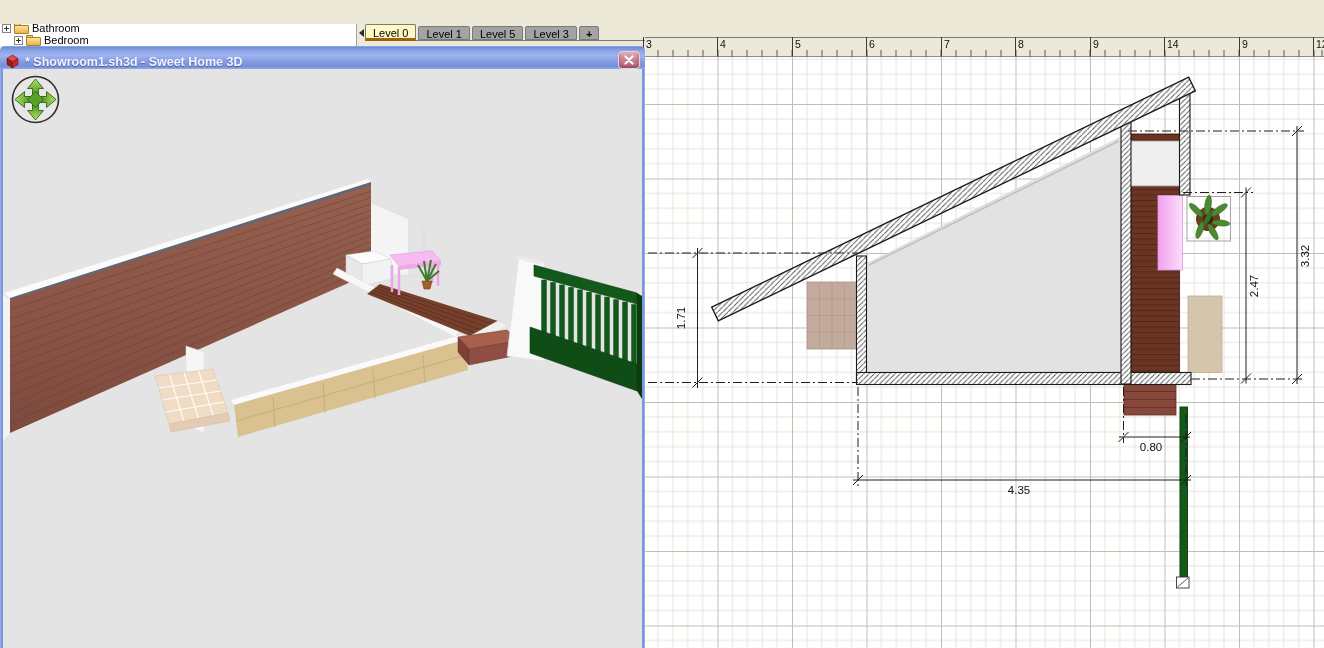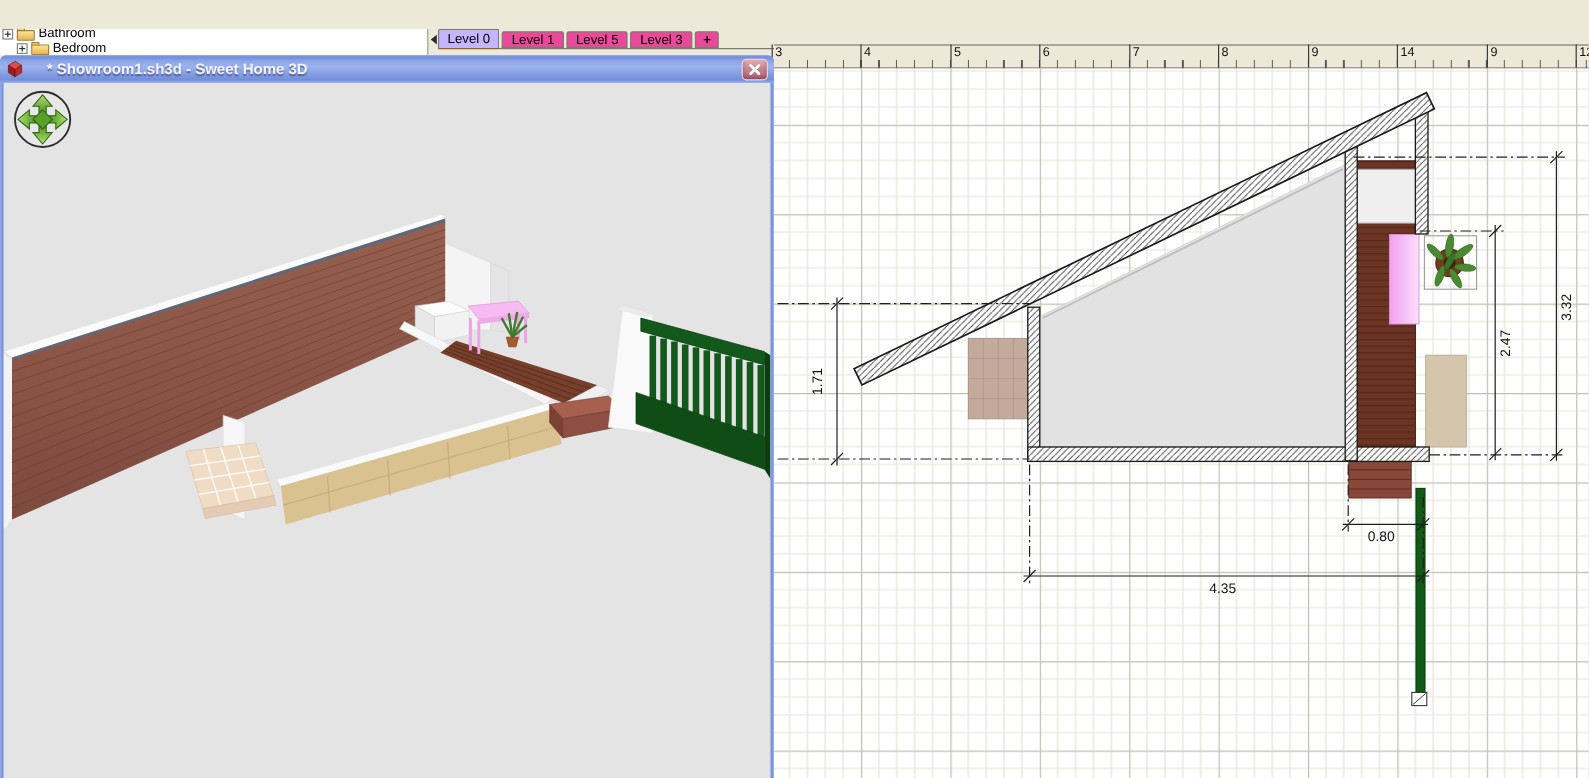--- a/index.html
+++ b/index.html
@@ -24,38 +24,38 @@
 
   
   .splitter{position:absolute;left:356px;top:0;width:9px;height:22px;background:#ECE9D8;border-left:1px solid #A5A299;}
   .sash-arrow{position:absolute;left:2px;top:5px;width:0;height:0;border-top:4px solid transparent;
               border-bottom:4px solid transparent;border-right:5px solid #2b2b2b;}
 
   
   .tabstrip{position:absolute;left:365px;top:0;width:280px;height:17px;border-bottom:1px solid #7B7B73;
             display:flex;align-items:flex-end;}
   .tab{font-size:11px;color:#000;padding:1px 7px 1px 7px;margin-right:2px;border:1px solid #7B7B73;
-       background:#ec4899;height:14px;line-height:12px;position:relative;border-radius:2px 2px 0 0;}
-  .tab.selected{background:#c4b5fd;height:17px;line-height:15px;margin-bottom:-1px;border-bottom:1px solid #a16207;z-index:2;}
+       background:#a3a3a3;height:14px;line-height:12px;position:relative;border-radius:2px 2px 0 0;}
+  .tab.selected{background:#fef9c3;height:17px;line-height:15px;margin-bottom:-1px;border-bottom:3px solid #a16207;z-index:2;}
   .tab.plus{font-weight:bold;padding:1px 6px;}
 
   
   .plan-panel{position:absolute;left:645px;top:0;width:679px;height:648px;}
   .ruler{position:absolute;left:0;top:0;width:679px;height:33px;background:#ECE9D8;border-bottom:1px solid #8C8C8C;}
   .ruler-topline{position:absolute;left:0;top:13px;width:100%;height:1px;background:#7d7d76;}
   .ruler-minors{position:absolute;left:0;top:26px;height:7px;width:100%;
      background:repeating-linear-gradient(to right,#5a5a5a 0 1px,transparent 1px 14.9px);background-position:-2.5px 0;}
   .rtick{position:absolute;top:13px;bottom:0;width:1px;background:#3a3a3a;}
   .rlab{position:absolute;top:14px;font-size:10.5px;color:#111;}
   .plan-canvas{position:absolute;left:0;top:33px;}
 
   
   .frame{position:absolute;left:0;top:22px;width:645px;height:630px;background:#7A96DF;
          border-radius:6px 6px 0 0;box-shadow:inset 0 0 0 1px #94ABE6;}
-  .titlebar{height:23px;border-radius:5px 5px 0 0;display:flex;align-items:center;gap:19px;padding:0 5px;
+  .titlebar{height:23px;border-radius:5px 5px 0 0;display:flex;align-items:flex-end;gap:5px;padding:0 5px;
      background:linear-gradient(#97AEEC 0%,#6F8CD8 6%,#8CA4E6 20%,#9DB3EF 42%,#8199DF 72%,#7490DB 88%,#92A9E8 100%);}
   .title-text{color:#F2F4FF;font-size:12.5px;font-weight:bold;text-shadow:0 1px 1px rgba(10,20,70,.45);
      white-space:nowrap;flex:1;}
   .close-btn{width:22px;height:18px;border-radius:4px;border:1px solid #E9D3D8;
      background:linear-gradient(#E2AEB8,#C5808F 50%,#B26B7C);display:flex;align-items:center;justify-content:center;
      box-shadow:inset 0 -2px 3px rgba(110,30,50,.45);cursor:pointer;}
   .view3d{position:relative;margin:0 3px;width:639px;height:604px;background:#E4E4E4;}
   .compass{position:absolute;left:8px;top:6px;}
   svg text{font-family:"Liberation Sans",sans-serif;}
 </style>

